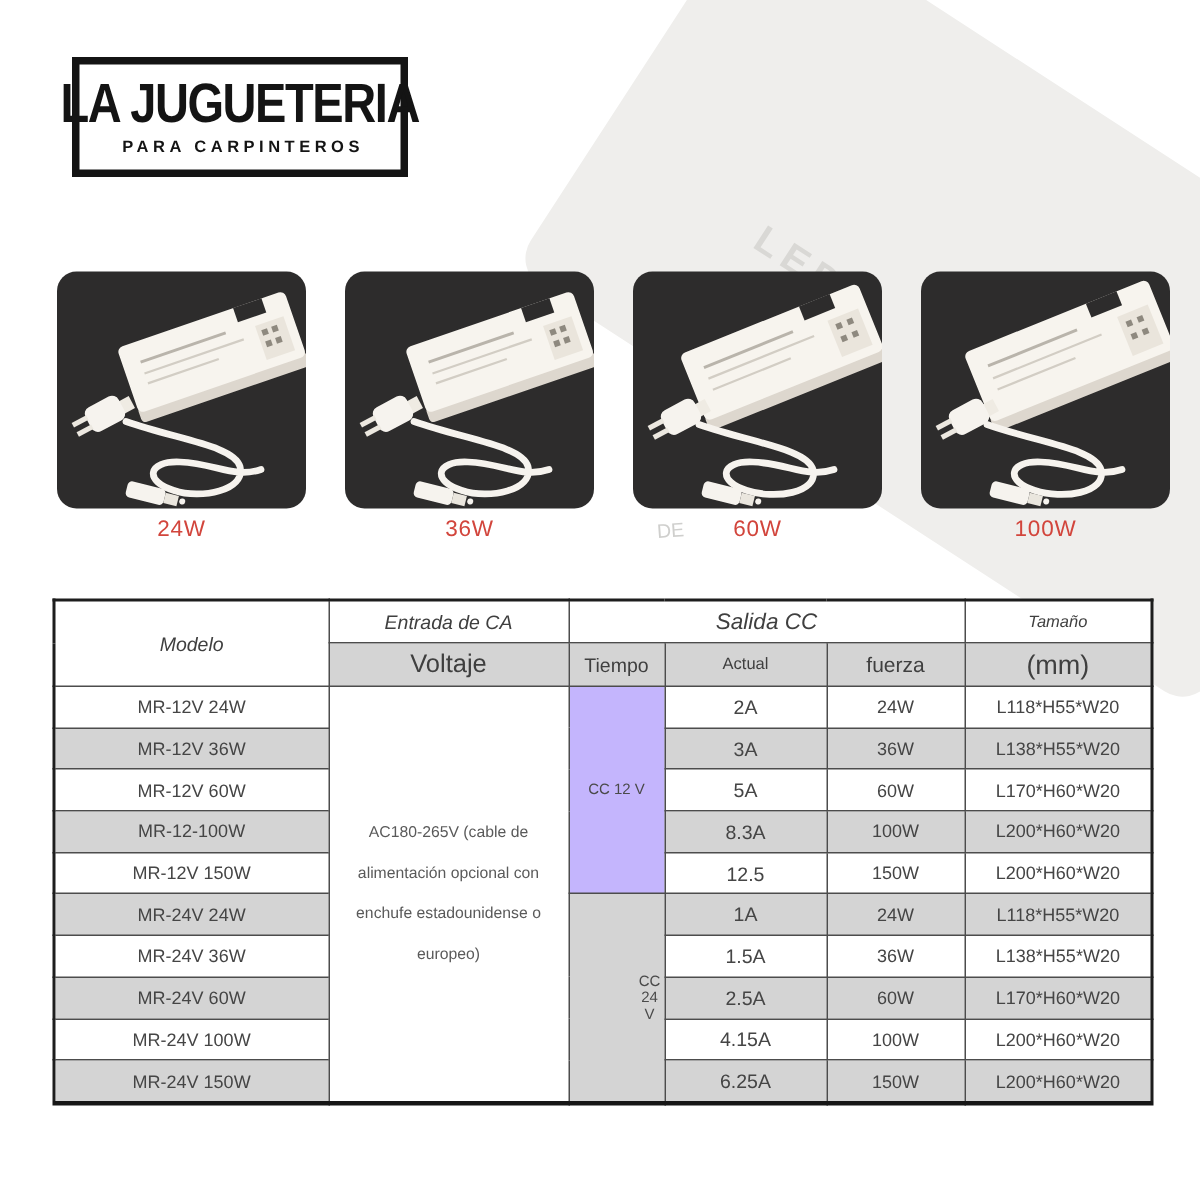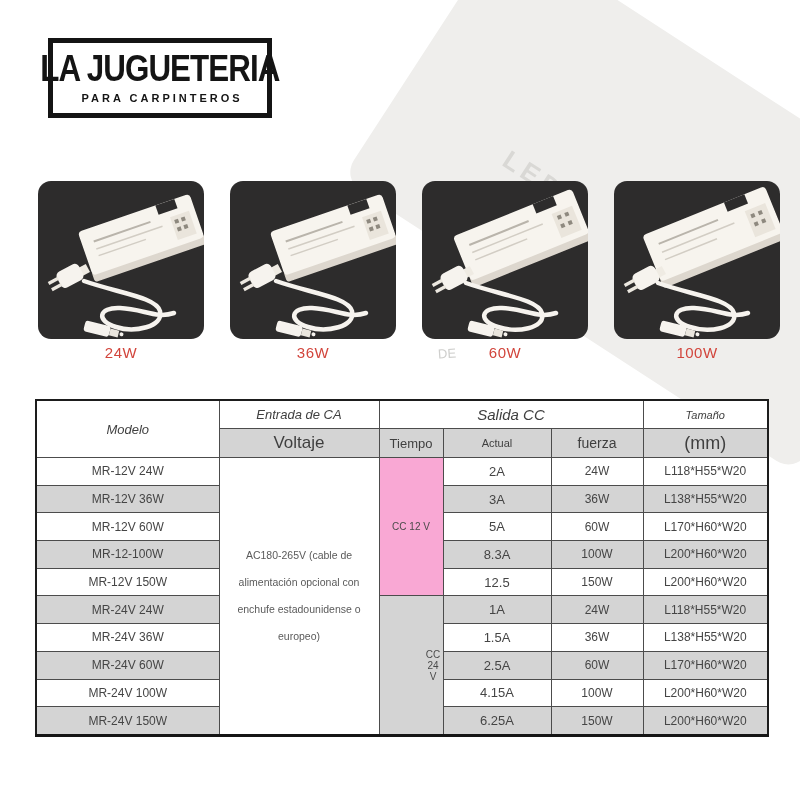--- a/index.html
+++ b/index.html
@@ -46,21 +46,21 @@
   .h-voltaje{font-size:17px;}
   .h-tiempo{font-size:13px;}
   .h-actual{font-size:11px;}
   .h-fuerza{font-size:14px;margin-top:24px;}
   .h-mm{font-size:18px;margin-top:32px;}
   tbody td{height:26.7px;font-size:12px;color:#454545;background:#fff;}
   tbody td.c-actual{font-size:13px;}
   tbody tr:nth-child(even) td.sh{background:#d4d4d4;}
   td.entrada-cell{font-size:10.5px;color:#5a5a5a;background:#fff;}
   .entrada-cell .eline{line-height:27px;}
-  td.tiempo-cell{font-size:10px;color:#4a4a4a;background:#f9a8d4;}
+  td.tiempo-cell{font-size:10px;color:#4a4a4a;background:#c4b5fd;}
   td.tiempo-cell.gray{background:#d4d4d4;padding-left:44px;}
 </style>
 </head>
 <body>
 
 <div id="page">
 
   <div class="ghost-panel"></div>
   <div class="ghost-text">LED</div>
   <div class="ghost-text2">DE</div>

